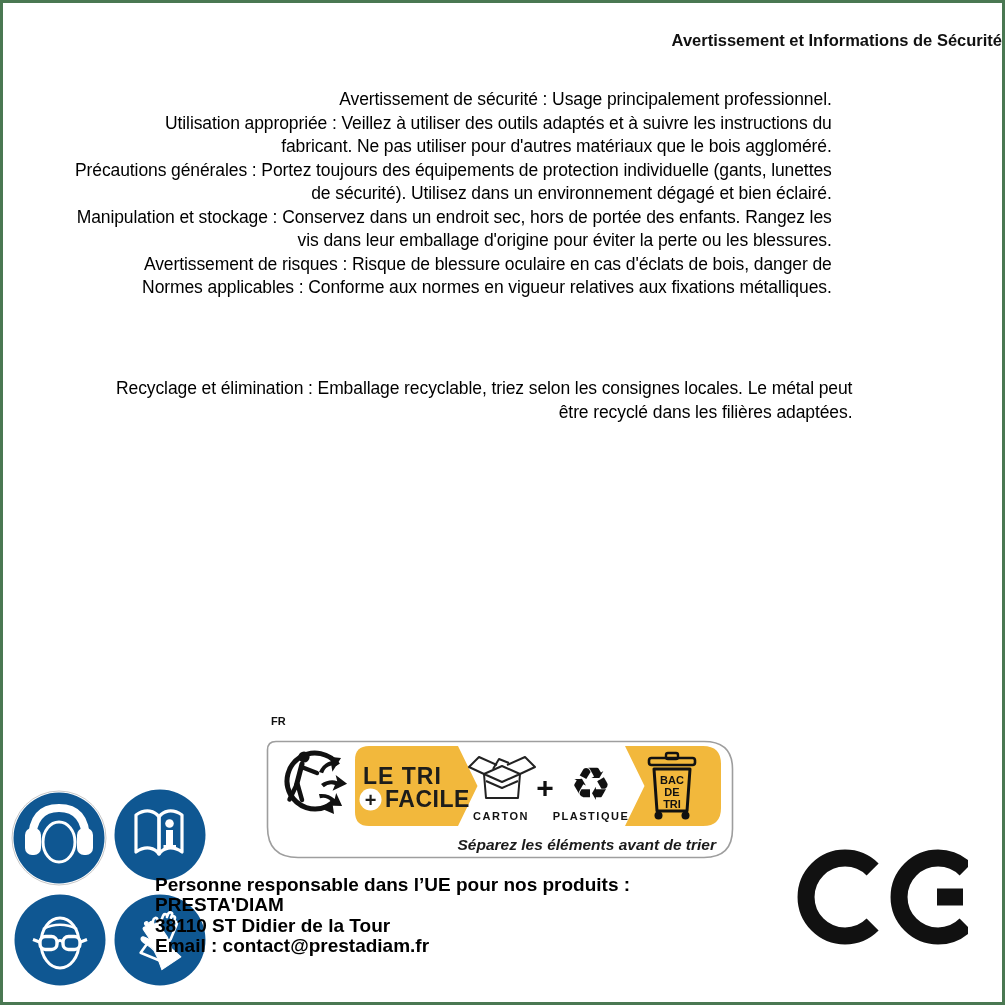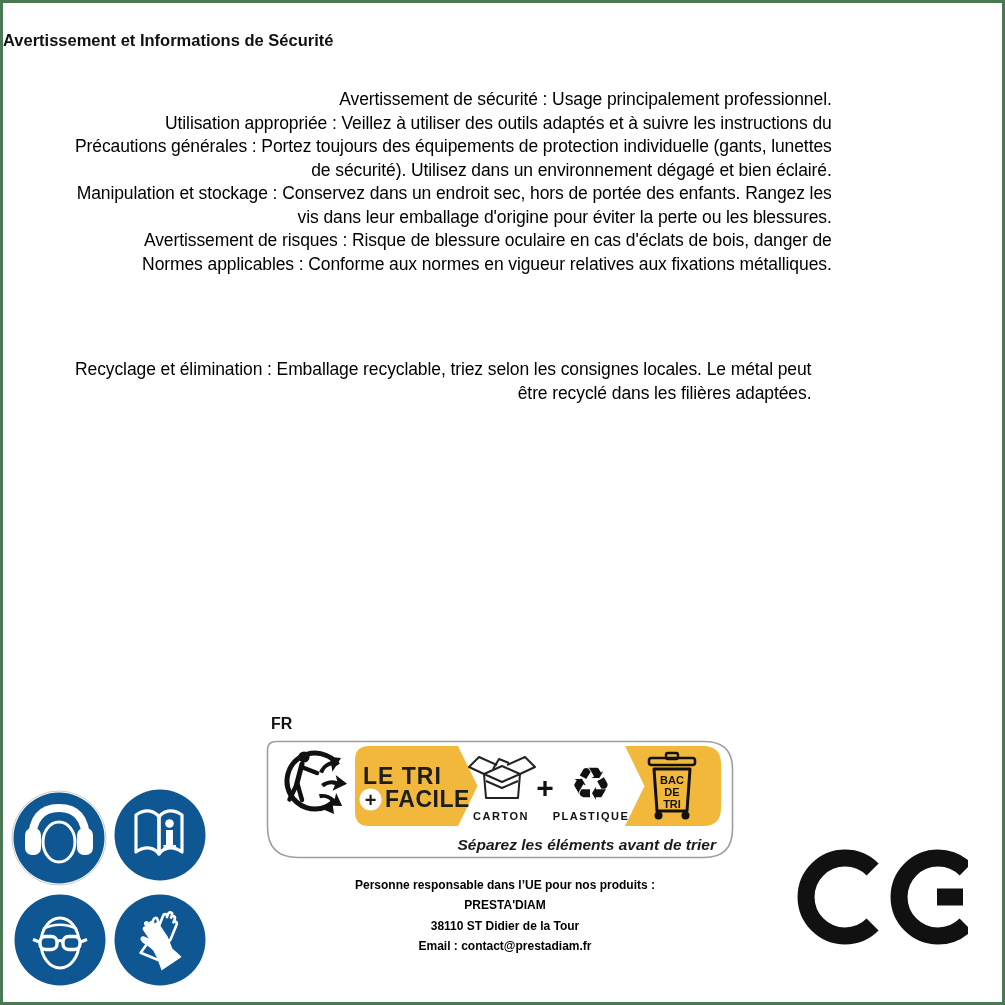--- a/index.html
+++ b/index.html
@@ -1,44 +1,45 @@
 <!DOCTYPE html>
 <html><head>
 <meta charset="utf-8">
 <style>
   html,body{margin:0;padding:0;background:#ffffff;}
   body{font-family:"Liberation Sans", sans-serif;-webkit-font-smoothing:antialiased;}
   .page{position:relative;width:1005px;height:1005px;background:#ffffff;border:3px solid #4A7852;box-sizing:border-box;overflow:hidden;}
-  .doc-title{position:absolute;top:28px;left:0;width:100%;text-align:left;font-size:16.5px;font-weight:bold;color:#111;}
+  .doc-title{position:absolute;top:28px;left:0;width:100%;text-align:right;font-size:16.5px;font-weight:bold;color:#111;}
   .body-block{position:absolute;left:72px;font-size:17.5px;line-height:23.5px;color:#000;letter-spacing:-0.1px;white-space:nowrap;}
   .body-block .line{white-space:nowrap;text-align:right;}
   #para1{top:85px;}
-  #para2{top:355px;}
-  .fr-label{position:absolute;left:268px;top:712px;font-size:16px;font-weight:bold;color:#111;}
+  #para2{top:374px;margin-left:41px;}
+  .fr-label{position:absolute;left:268px;top:712px;font-size:11px;font-weight:bold;color:#111;}
   .tri-banner{position:absolute;left:263px;top:737px;width:468px;height:119px;text-align:center;}
-  .address-block{position:absolute;left:152px;top:872px;width:700px;text-align:center;font-size:12px;line-height:20.3px;font-weight:bold;color:#000;}
+  .address-block{position:absolute;left:152px;top:872px;width:700px;text-align:left;font-size:19px;line-height:20.3px;font-weight:bold;color:#000;}
   .safety-icon{position:absolute;}
   #icon-ear{left:8px;top:786px;}
   #icon-book{left:109px;top:784px;}
   #icon-glasses{left:9px;top:889px;}
   #icon-gloves{left:109px;top:889px;}
   .ce-mark{position:absolute;left:793px;top:842px;}
   svg text{font-family:"Liberation Sans", sans-serif;}
   .glyph-recycle{font-family:"DejaVu Sans", sans-serif;}
 </style>
 </head>
 <body>
 
 <div class="page">
 
   <div class="doc-title">Avertissement et Informations de Sécurité</div>
 
   <div class="body-block" id="para1">
       <div class="line">Avertissement de sécurité : Usage principalement professionnel.</div>
       <div class="line">Utilisation appropriée : Veillez à utiliser des outils adaptés et à suivre les instructions du</div>
+      <div class="line">fabricant. Ne pas utiliser pour d'autres matériaux que le bois aggloméré.</div>
       <div class="line">Précautions générales : Portez toujours des équipements de protection individuelle (gants, lunettes</div>
       <div class="line">de sécurité). Utilisez dans un environnement dégagé et bien éclairé.</div>
       <div class="line">Manipulation et stockage : Conservez dans un endroit sec, hors de portée des enfants. Rangez les</div>
       <div class="line">vis dans leur emballage d'origine pour éviter la perte ou les blessures.</div>
       <div class="line">Avertissement de risques : Risque de blessure oculaire en cas d'éclats de bois, danger de</div>
       <div class="line">Normes applicables : Conforme aux normes en vigueur relatives aux fixations métalliques.</div>
     </div>
 
   <div class="body-block" id="para2">
       <div class="line">Recyclage et élimination : Emballage recyclable, triez selon les consignes locales. Le métal peut</div>

